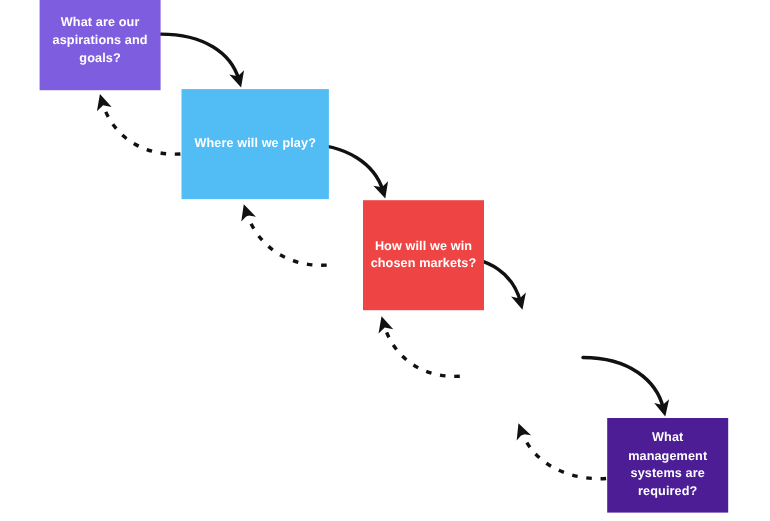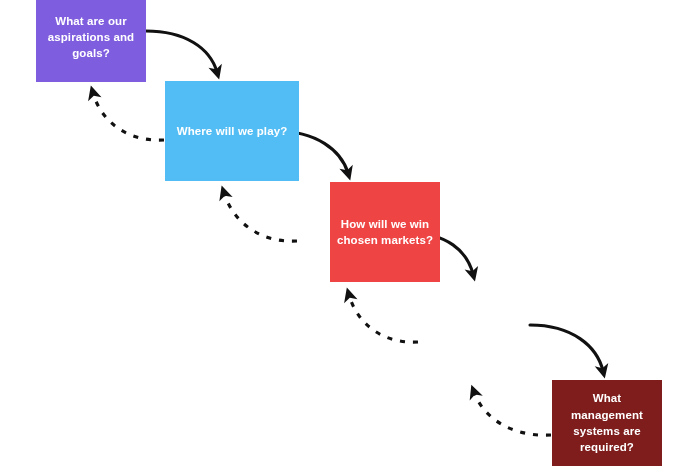--- a/index.html
+++ b/index.html
@@ -82,17 +82,17 @@
 
   <div class="node" id="node-1" style="left: 165px; top: 81px; width: 134px; height: 100px; background: rgb(82, 189, 245);">
     <span>Where will we play?</span>
   </div>
 
   <div class="node" id="node-2" style="left: 298px; top: 182px; width: 110px; height: 100px; background: #ef4444; margin-left: 32px;">
     <span>How will we win chosen markets?</span>
   </div>
 
 
-  <div class="node" id="node-4" style="left: 552px; top: 380px; width: 110px; height: 86px; background: #7f1d1d;">
+  <div class="node" id="node-4" style="left: 552px; top: 380px; width: 110px; height: 86px; background: #4c1d95;">
     <span>What management systems are required?</span>
   </div>
 
 </div>
 
 </body></html>

